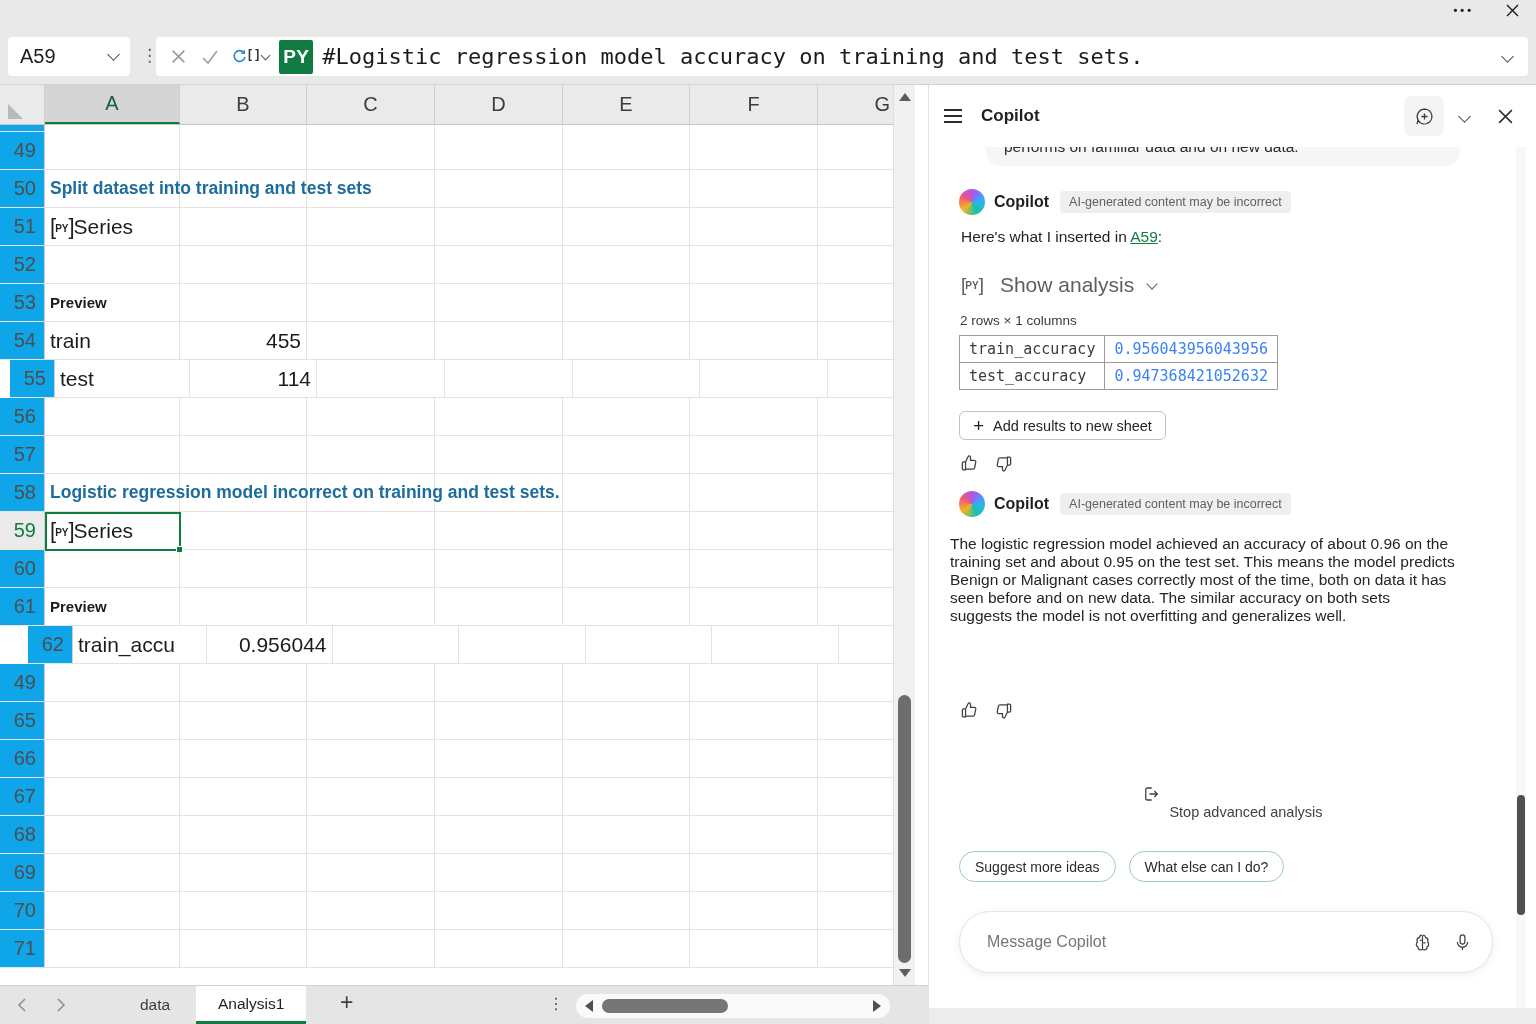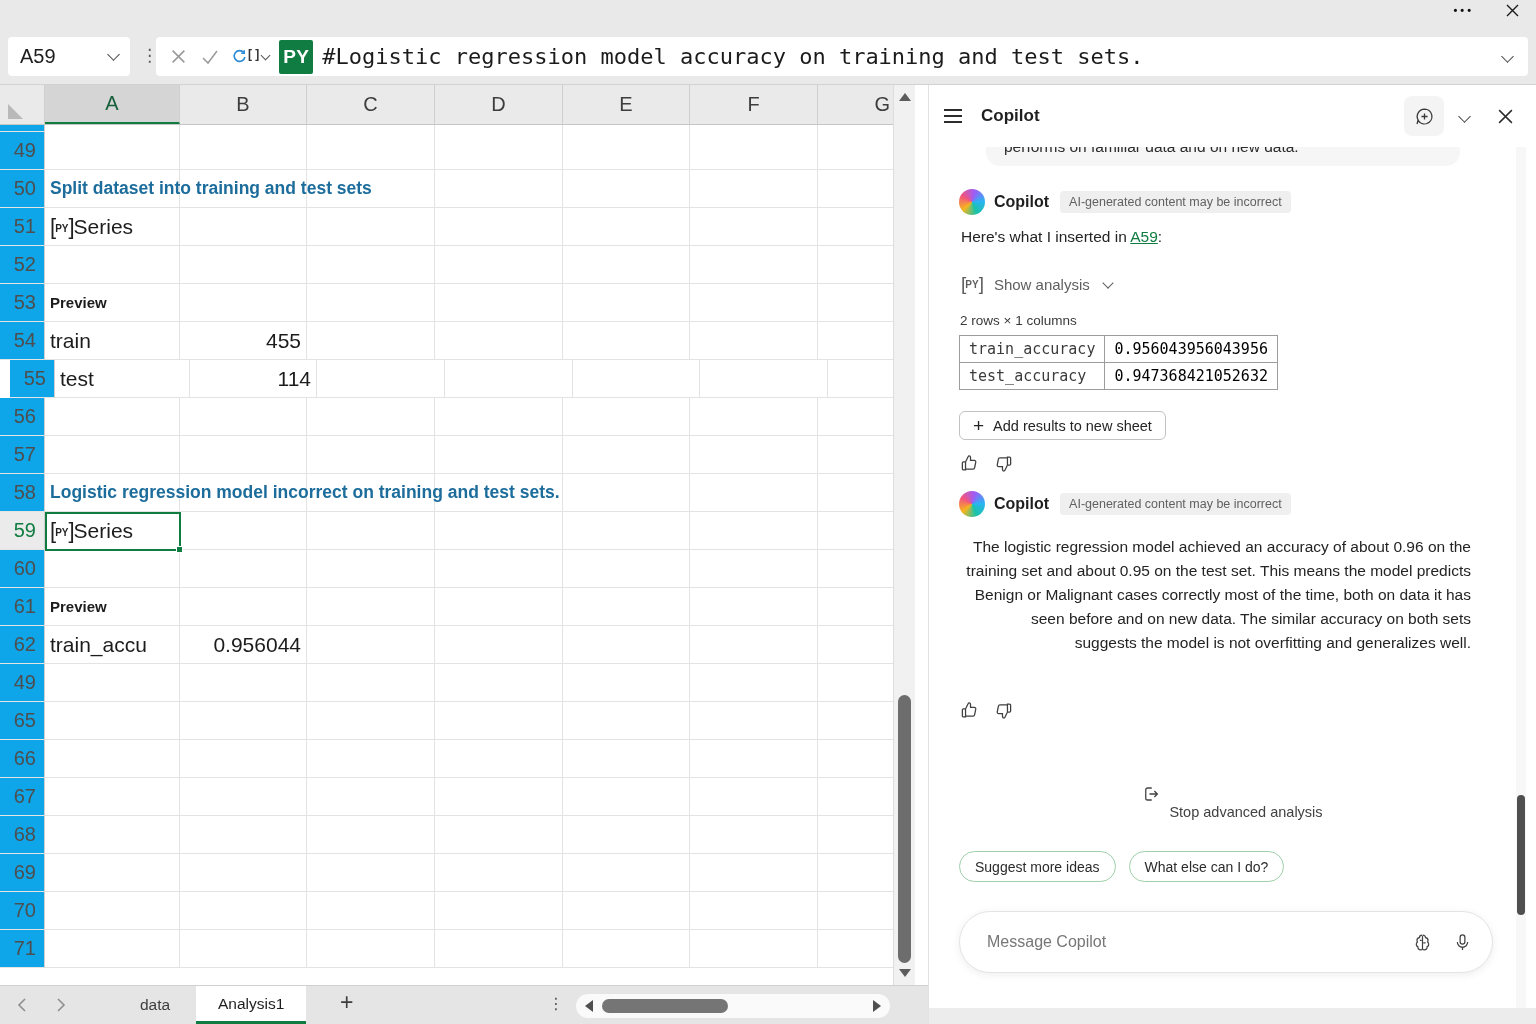--- a/index.html
+++ b/index.html
@@ -78,34 +78,34 @@
   .msghead { position:absolute; left:30px; display:flex; align-items:center; }
   .avatar { width:26px; height:26px; border-radius:50%; background:conic-gradient(from 230deg,#f6b51e,#f2547d,#9f5cf7,#2bb3f3,#19c3a8,#f6b51e); flex:none; }
   .mname { font-size:16px; font-weight:700; color:#1f1f1f; margin-left:9px; }
   .mbadge { margin-left:11px; background:#efefef; color:#616161; font-size:12.5px; padding:4px 9px; border-radius:4px; }
 
   #intro { position:absolute; left:32px; top:143px; font-size:15.5px; color:#242424; }
   #intro a { color:#107C41; text-decoration:underline; }
 
   #show-analysis { position:absolute; left:32px; top:188px; display:flex; align-items:center; color:#5f5f5f; }
   #show-analysis .pywrap { color:#5f5f5f; font-size:19px; }
-  #show-analysis .lbl { font-size:15px; margin-left:11px; }
+  #show-analysis .lbl { font-size:21px; margin-left:17px; }
   #show-analysis .chev { border-color:#5f5f5f; width:8px; height:8px; margin-left:14px; margin-bottom:3px; }
 
   #tbl-caption { position:absolute; left:31px; top:228px; font-size:13.5px; color:#3a3a3a; }
   #res-table { position:absolute; left:30px; top:250px; border-collapse:collapse; }
   #res-table td { border:1px solid #9c9c9c; font-family:"DejaVu Sans Mono", monospace; font-size:15px; padding:4px 9px; color:#3b3b3b; }
-  #res-table td.val { color:#000000; }
+  #res-table td.val { color:#3b82f6; }
 
   #add-btn { position:absolute; left:30px; top:326px; height:29px; display:flex; align-items:center; border:1px solid #c2c2c2; border-radius:6px; padding:0 13px; font-size:14.5px; color:#242424; background:#fff; }
   #add-btn .plus { font-size:19px; font-weight:300; margin-right:9px; color:#242424; }
 
   .thumbs { position:absolute; left:31px; display:flex; gap:15px; color:#3f3f3f; }
 
-  #para { position:absolute; left:37px; top:450px; width:505px; font-size:15.5px; line-height:24px; color:#242424;text-align:right; }
+  #para { position:absolute; left:21px; top:450px; width:505px; font-size:15.5px; line-height:18px; color:#242424; }
 
   #stop-row { position:absolute; left:0; right:0; top:683px; display:flex; justify-content:center; align-items:center; gap:9px; color:#424242; }
   #stop-row .lbl { font-size:14.5px;margin-top:36px; }
 
   #pills { position:absolute; left:30px; top:766px; display:flex; gap:13px; }
   .pill { height:31px; border:1px solid #9fd0ab; border-radius:16px; display:flex; align-items:center; padding:0 15px; font-size:14px; color:#2b2b2b; background:#fff; }
 
   #msginput { position:absolute; left:30px; top:826px; width:534px; height:62px; background:#fff; border:1px solid #e4e4e4; border-radius:31px; box-shadow:0 2px 8px rgba(0,0,0,.07); display:flex; align-items:center; }
   #msginput .ph { font-size:16px; color:#767676; margin-left:27px; flex:1; }
   #msginput .ic { color:#424242; margin-right:20px; display:flex; }
@@ -312,21 +312,21 @@
       <div class="grow" style="height: 38px;">
         <div class="gut">61</div>
         <div class="cell k-preview" style="width: 135px;">Preview</div>
         <div class="cell" style="width: 127px;"></div>
         <div class="cell" style="width: 128px;"></div>
         <div class="cell" style="width: 128px;"></div>
         <div class="cell" style="width: 127px;"></div>
         <div class="cell" style="width: 128px;"></div>
         <div class="cell" style="width: 77px;"></div>
       </div>
-      <div class="grow" style="height: 38px;">
+      <div class="grow" style="height: 38px; padding-left: 28px;">
         <div class="gut">62</div>
         <div class="cell" style="width: 135px;">train_accu</div>
         <div class="cell k-num" style="width: 127px;">0.956044</div>
         <div class="cell" style="width: 128px;"></div>
         <div class="cell" style="width: 128px;"></div>
         <div class="cell" style="width: 127px;"></div>
         <div class="cell" style="width: 128px;"></div>
         <div class="cell" style="width: 77px;"></div>
       </div>
       <div class="grow" style="height: 38px;">

